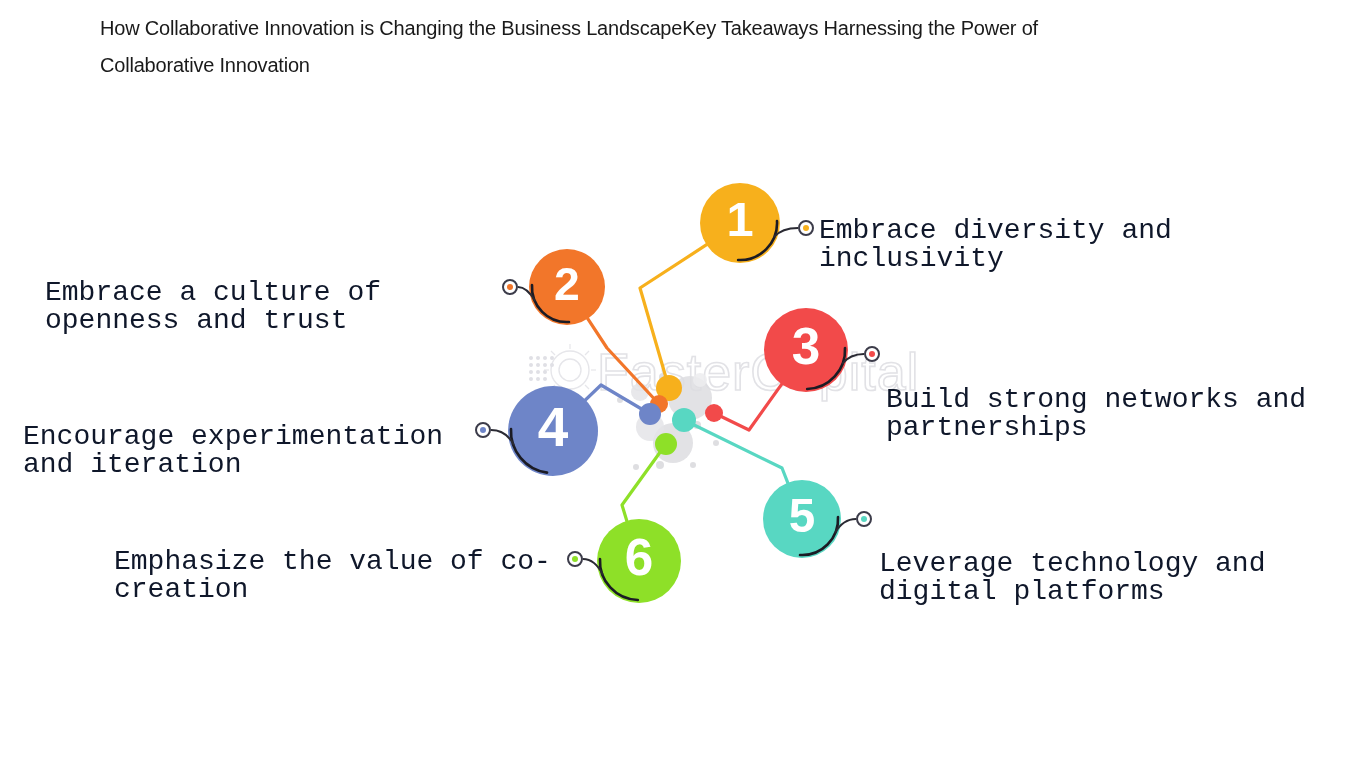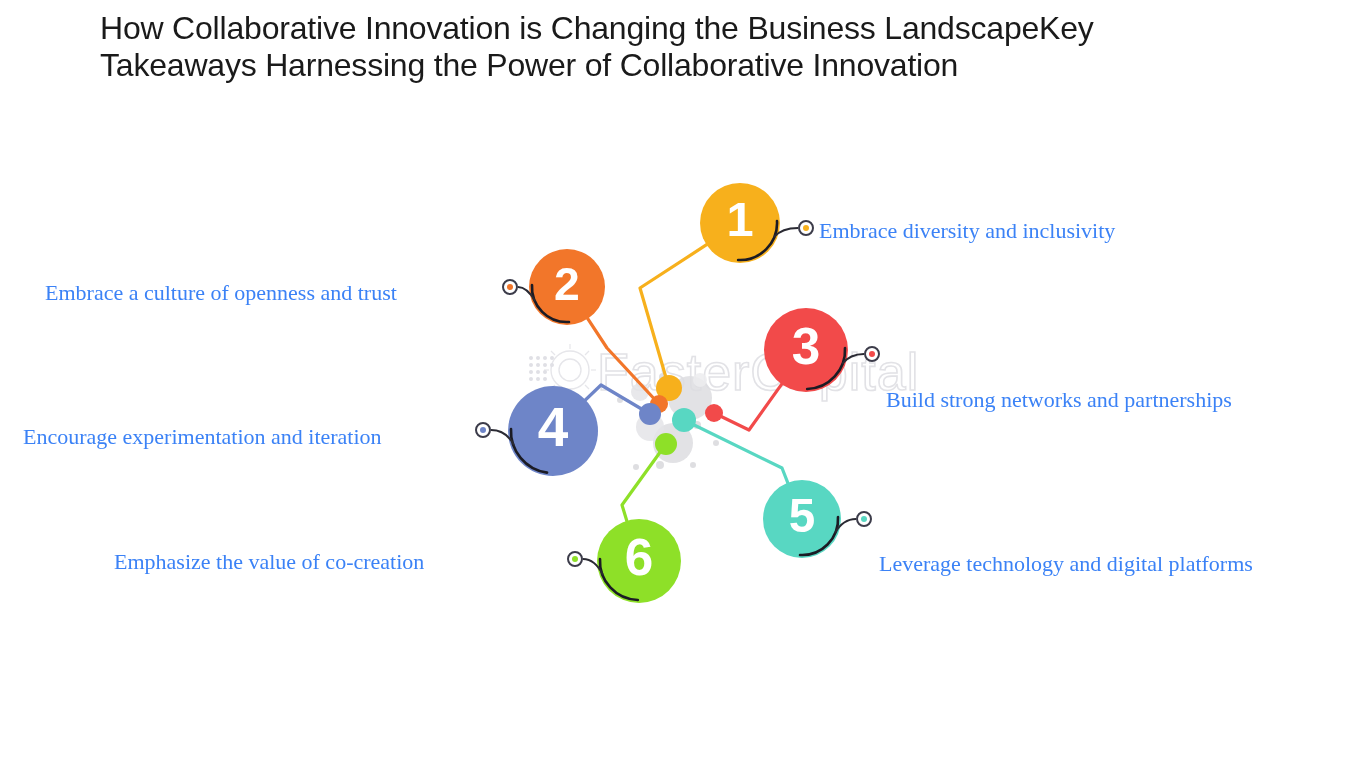--- a/index.html
+++ b/index.html
@@ -17,40 +17,40 @@
     position: relative;
     width: 1350px;
     height: 759px;
     background: #ffffff;
   }
   #title {
     position: absolute;
     left: 100px;
     top: 10px;
     width: 1010px;
-    font-size: 32px;
+    font-size: 20px;
     line-height: 37px;
     color: #1a1a1a;
     font-weight: 400;
     letter-spacing: -0.2px;
     font-family: "Liberation Sans", sans-serif;
   }
   #diagram {
     position: absolute;
     left: 0;
     top: 0;
     width: 1350px;
     height: 759px;
   }
   .label {
     position: absolute;
-    font-family: Liberation Serif, serif;
-    font-size: 22px;
+    font-family: Liberation Mono, monospace;
+    font-size: 28px;
     line-height: 28px;
-    color: #3b82f6;
+    color: #0f172a;
     white-space: pre-line;
   }
   .label.right { text-align: left; }
   .label.left  { text-align: left; }
   .bubble-num {
     font-family: "Liberation Sans", sans-serif;
     font-weight: bold;
     fill: #ffffff;
   }
   .wm-text {
@@ -187,16 +187,16 @@
         <circle cx="575" cy="559" r="3" fill="#8EE028"></circle>
       </g>
   </svg>
 
   <div id="label-layer">
       <div class="label right" style="left: 819px; top: 217px; max-width: 521px;">Embrace diversity and inclusivity</div>
       <div class="label left" style="left: 45px; top: 279px; max-width: 451px;">Embrace a culture of openness and trust</div>
       <div class="label right" style="left: 886px; top: 346px; max-width: 454px; margin-top: 40px;">Build strong networks and partnerships</div>
       <div class="label left" style="left: 23px; top: 423px; max-width: 446px;">Encourage experimentation and iteration</div>
       <div class="label right" style="left: 879px; top: 514px; max-width: 461px; margin-top: 36px;">Leverage technology and digital platforms</div>
-      <div class="label left" style="left: 114px; top: 548px; max-width: 447px; text-align: right;">Emphasize the value of co-creation</div>
+      <div class="label left" style="left: 114px; top: 548px; max-width: 447px;">Emphasize the value of co-creation</div>
     </div>
 
 </div>
 
 </body></html>

